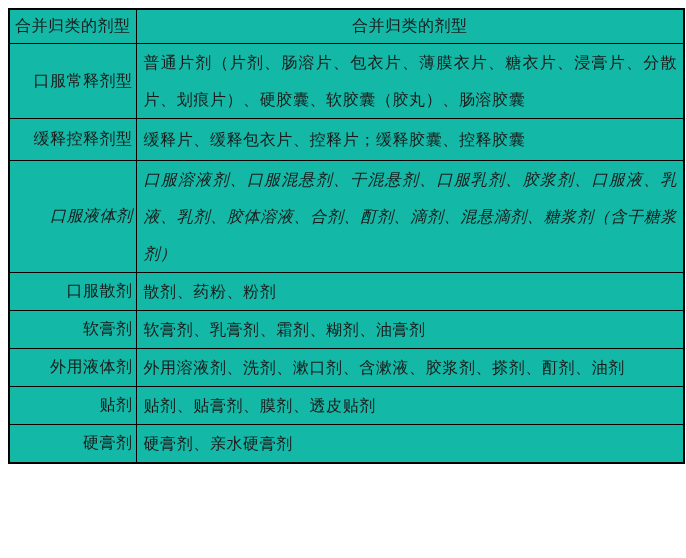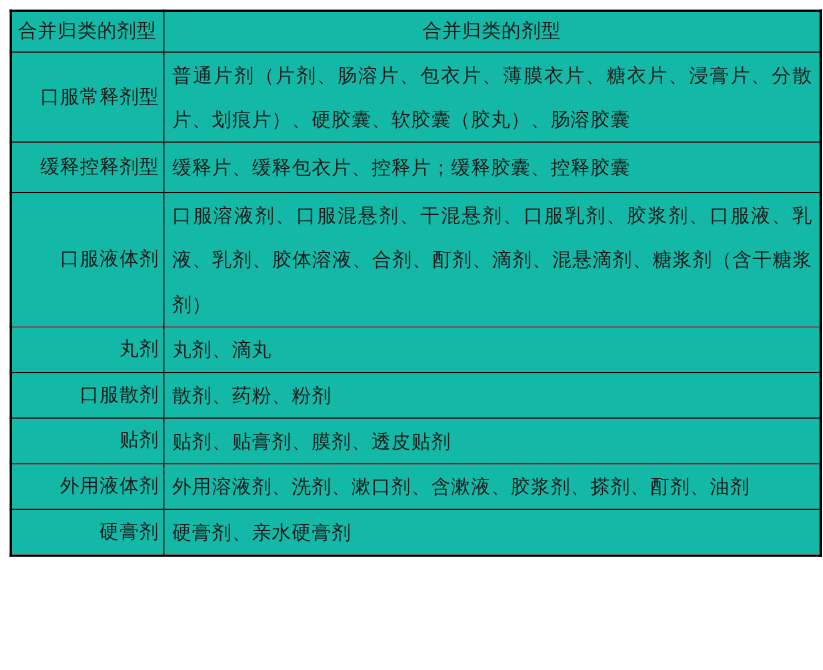--- a/index.html
+++ b/index.html
@@ -52,21 +52,21 @@
   td.det {
     text-align: justify;
     padding: 0 6px 0 7px;
     line-height: 37px;
     letter-spacing: 0.6px;
   }
   
   tr.rh-36  td, tr.rh-36  th { height: 33px; }
   tr.rh-77  td { height: 74px; }
   tr.rh-44  td { height: 41px; }
-  tr.rh-75  td { height: 72px; }
+  tr.rh-75  td { height: 72px; font-style: italic; }
   tr.rh-40  td { height: 37px; }
   tr.rh-38  td { height: 35px; }
   tr.rh-35  td { height: 32px; }
   tr.rh-39  td { height: 36px; } 
 </style>
 </head>
 <body>
 
 <div class="page">
   <table class="dosage-table">
@@ -87,34 +87,34 @@
       </tr>
       <tr class="rh-44">
         <td class="cat">缓释控释剂型</td>
         <td class="det">缓释片、缓释包衣片、控释片；缓释胶囊、控释胶囊</td>
       </tr>
       <tr class="rh-75">
         <td class="cat">口服液体剂</td>
         <td class="det">口服溶液剂、口服混悬剂、干混悬剂、口服乳剂、胶浆剂、口服液、乳液、乳剂、胶体溶液、合剂、酊剂、滴剂、混悬滴剂、糖浆剂（含干糖浆剂）</td>
       </tr>
       <tr class="rh-40">
-        <td class="cat">丸剂</td>
-        <td class="det">丸剂、滴丸</td>
-      </tr>
-      <tr class="rh-40">
         <td class="cat">口服散剂</td>
         <td class="det">散剂、药粉、粉剂</td>
       </tr>
       <tr class="rh-39">
-        <td class="cat">贴剂</td>
-        <td class="det">贴剂、贴膏剂、膜剂、透皮贴剂</td>
+        <td class="cat">软膏剂</td>
+        <td class="det">软膏剂、乳膏剂、霜剂、糊剂、油膏剂</td>
       </tr>
       <tr class="rh-39">
         <td class="cat">外用液体剂</td>
         <td class="det">外用溶液剂、洗剂、漱口剂、含漱液、胶浆剂、搽剂、酊剂、油剂</td>
+      </tr>
+      <tr class="rh-39">
+        <td class="cat">贴剂</td>
+        <td class="det">贴剂、贴膏剂、膜剂、透皮贴剂</td>
       </tr>
       <tr class="rh-38">
         <td class="cat">硬膏剂</td>
         <td class="det">硬膏剂、亲水硬膏剂</td>
       </tr>
 
     </tbody>
   </table>
 </div>
 

